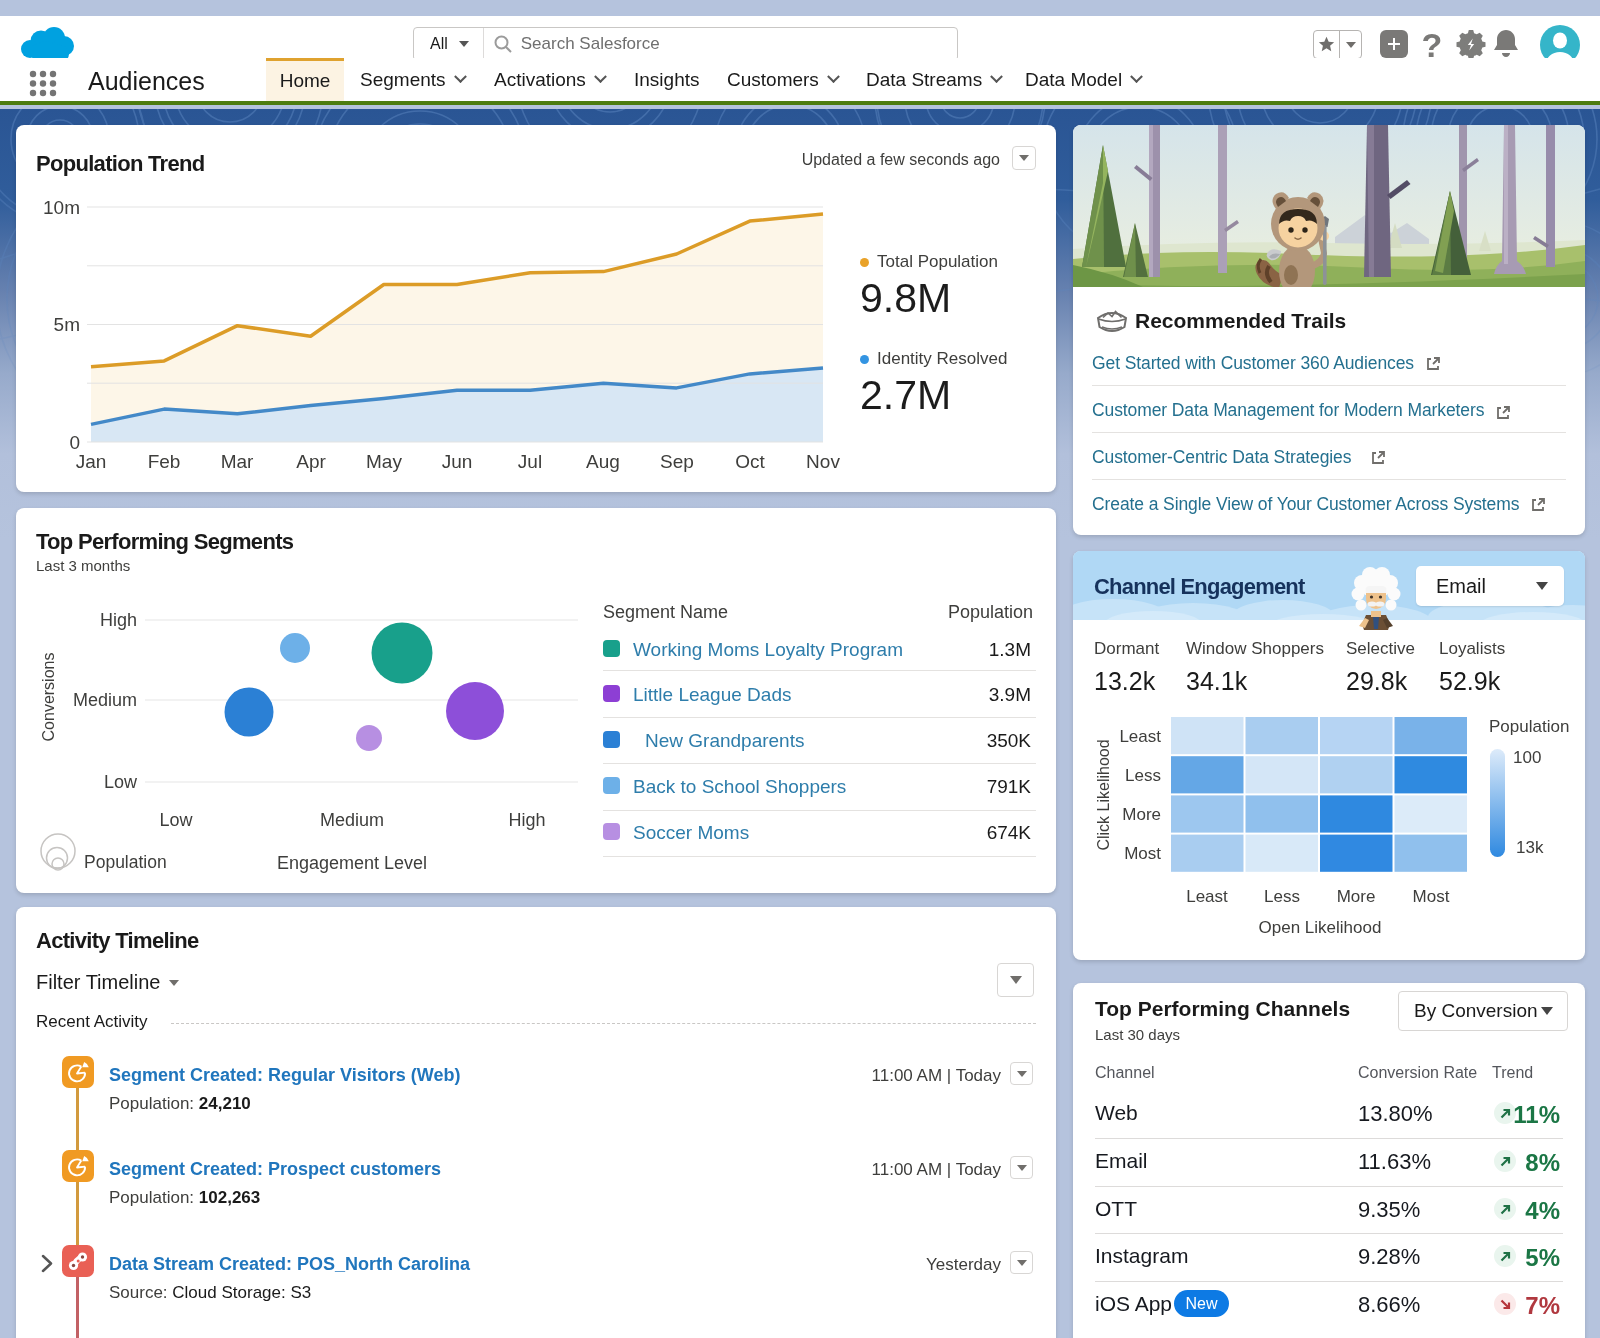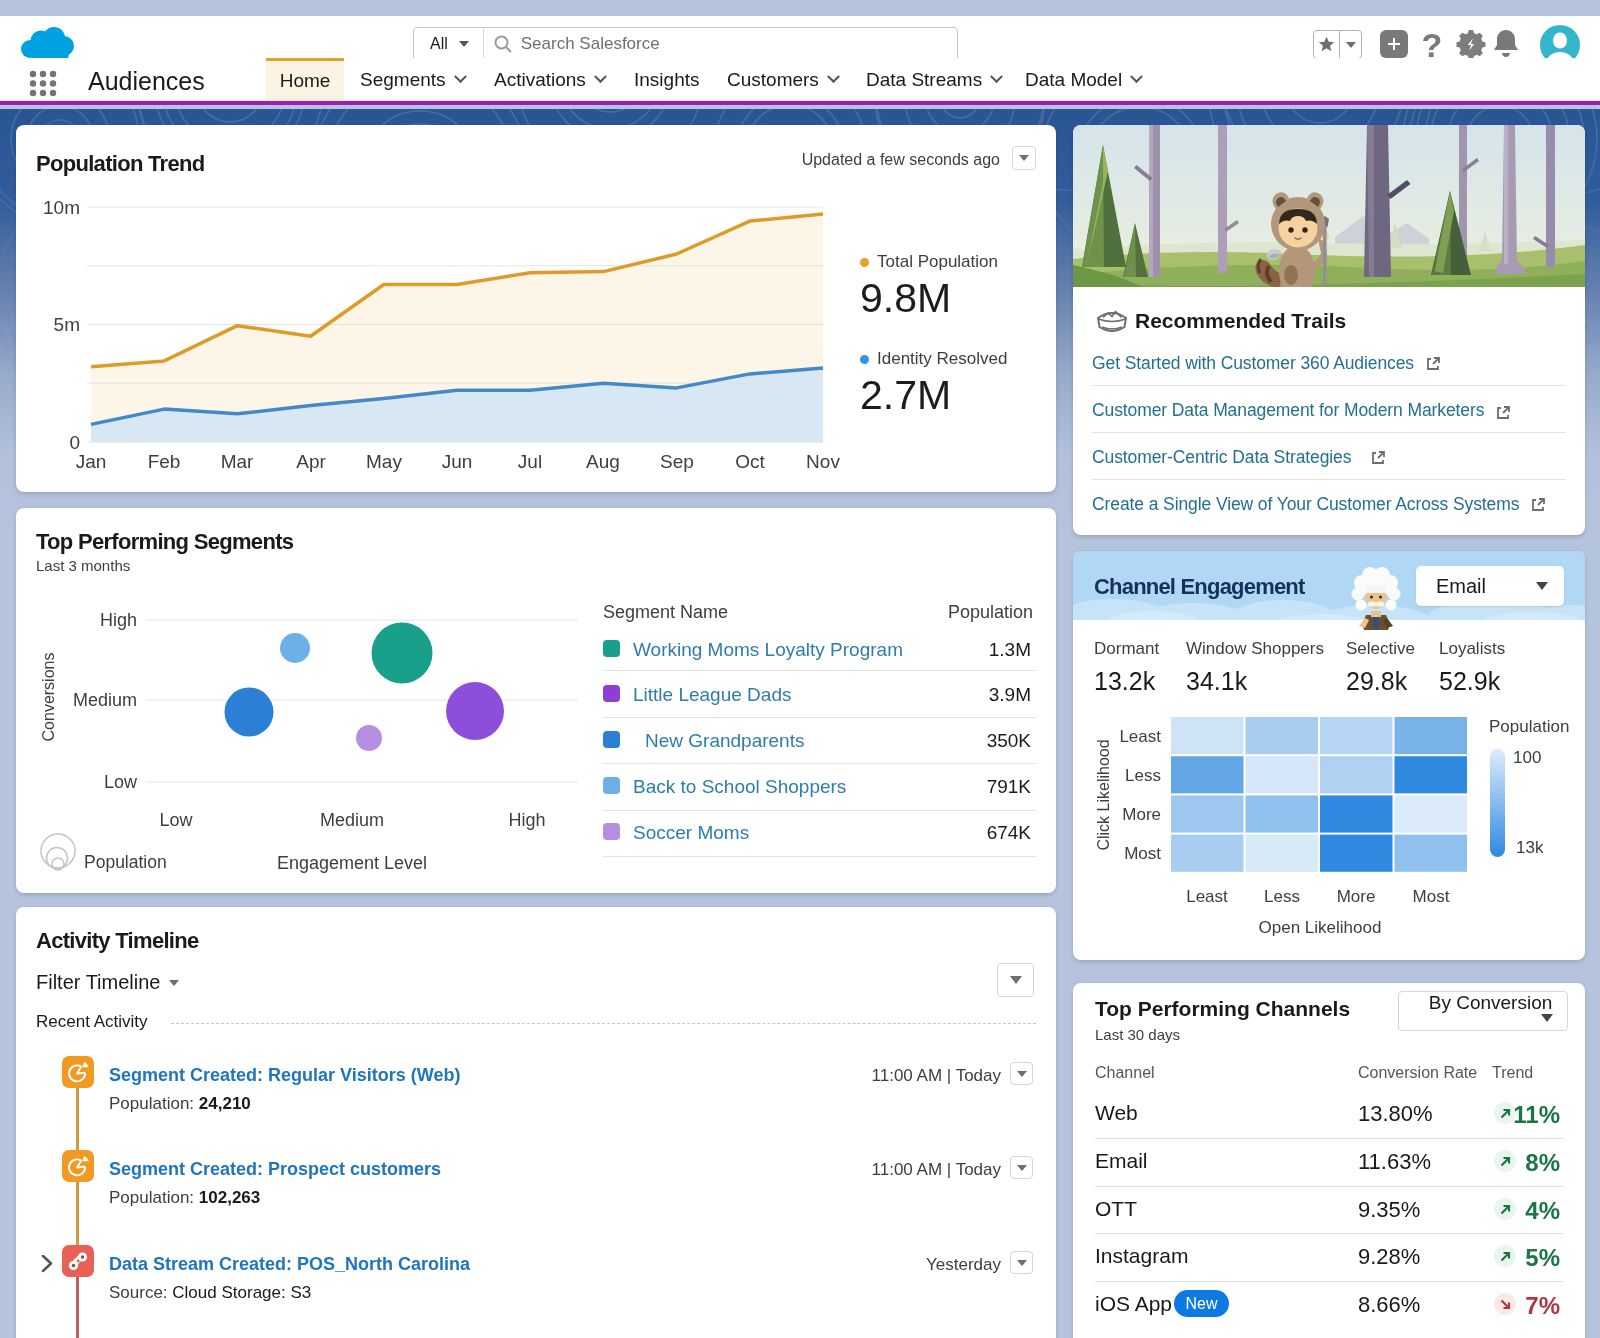--- a/index.html
+++ b/index.html
@@ -1,26 +1,26 @@
 <!DOCTYPE html>
 <html><head>
 <meta charset="utf-8">
 <style>
 * { margin:0; padding:0; box-sizing:border-box; }
 html,body { width:1600px; height:1338px; overflow:hidden; }
 body { font-family:"Liberation Sans", sans-serif; background:#b5c3dd; position:relative; }
 #bg { position:absolute; left:0; top:109px; width:1600px; height:1229px;
   background:linear-gradient(180deg,#2a5594 0px,#305d9b 90px,#6882b0 185px,#97aacb 265px,#b2c0db 345px,#b5c3dd 430px); }
 .card { position:absolute; background:#fff; border-radius:8px; box-shadow:0 2px 4px rgba(0,0,0,0.15); }
-.ddbtn { position:absolute; background:#fff; border:1px solid #d8d6d4; border-radius:4px; display:flex; align-items:center; justify-content:center;flex-direction:column; }
+.ddbtn { position:absolute; background:#fff; border:1px solid #d8d6d4; border-radius:4px; display:flex; align-items:center; justify-content:center; }
 .caret { width:0; height:0; border-left:6px solid transparent; border-right:6px solid transparent; border-top:8px solid #706e6b; }
 .caret-sm { width:0; height:0; border-left:5px solid transparent; border-right:5px solid transparent; border-top:6px solid #706e6b; }
 
 #topbar { position:absolute; left:0; top:0; width:1600px; height:58px; background:#fff; z-index:5;margin-top:16px; }
-#navbar { position:absolute; left:0; top:58px; width:1600px; height:47px; background:#fff; z-index:5; border-bottom:4px solid #a21caf;padding-left:12px; }
+#navbar { position:absolute; left:0; top:58px; width:1600px; height:47px; background:#fff; z-index:5; border-bottom:4px solid #4d7c0f;padding-left:12px; }
 .navtab { position:absolute; top:0; height:43px; display:flex; align-items:center; font-size:19px; color:#1a1a1a; }
 .navchev { margin-left:10px; width:9px; height:9px; border-right:2px solid #555; border-bottom:2px solid #555; transform:rotate(45deg) translate(-2px,-2px); }
 .tlink { position:absolute; left:19px; display:flex; align-items:center; font-size:17.5px; color:#24708f; white-space:nowrap; letter-spacing:-0.1px; }
 .tlink svg { margin-left:11px; }
 .crow { position:absolute; left:0; width:512px; height:26px; }
 .cname { position:absolute; left:22px; font-size:21px; color:#16191f; }
 .cval { position:absolute; left:285px; font-size:22px; color:#16191f; }
 .arrc { position:absolute; left:421px; top:1px; width:22px; height:22px; border-radius:50%; display:flex; align-items:center; justify-content:center; }
 .arrc.up { background:#e9f5ee; }
 .arrc.dn { background:#fbe9e9; }

